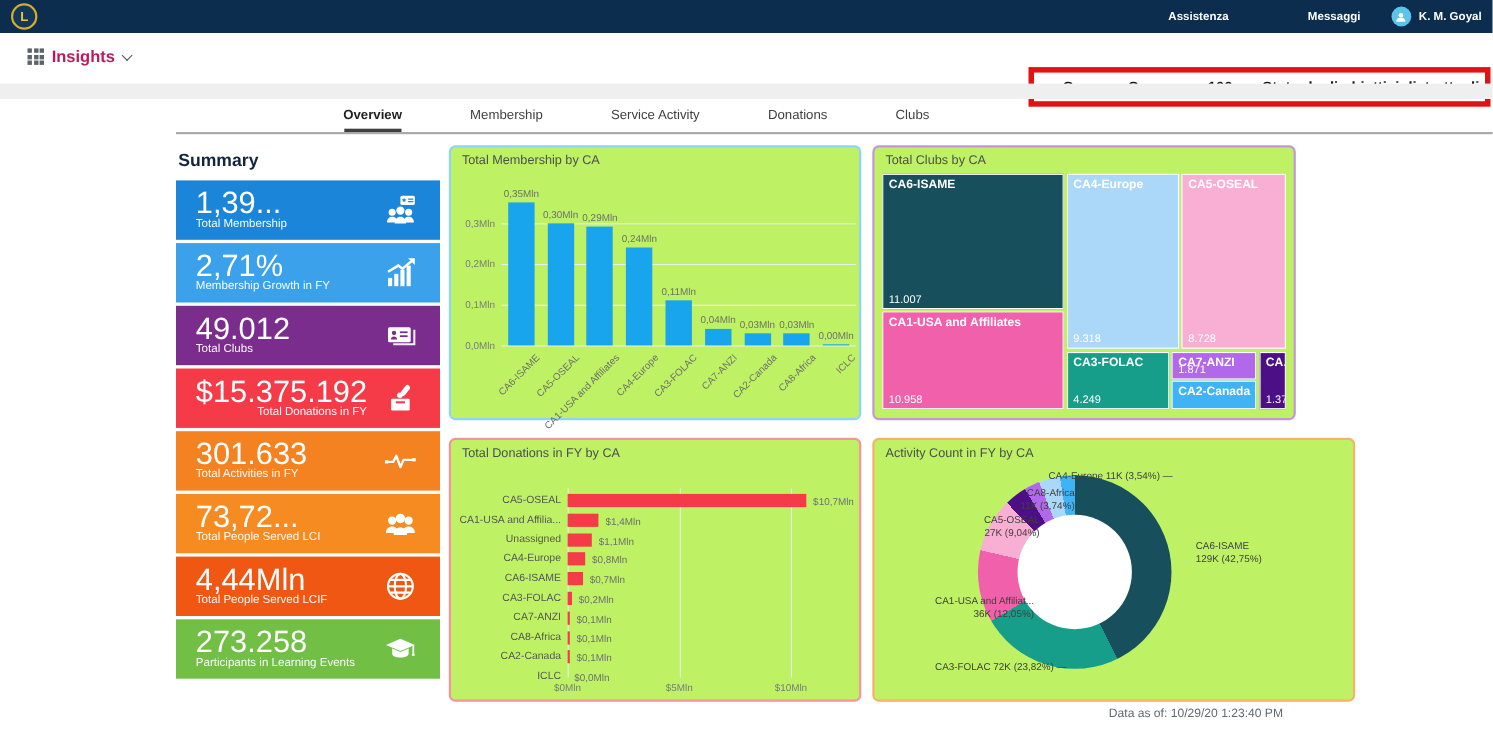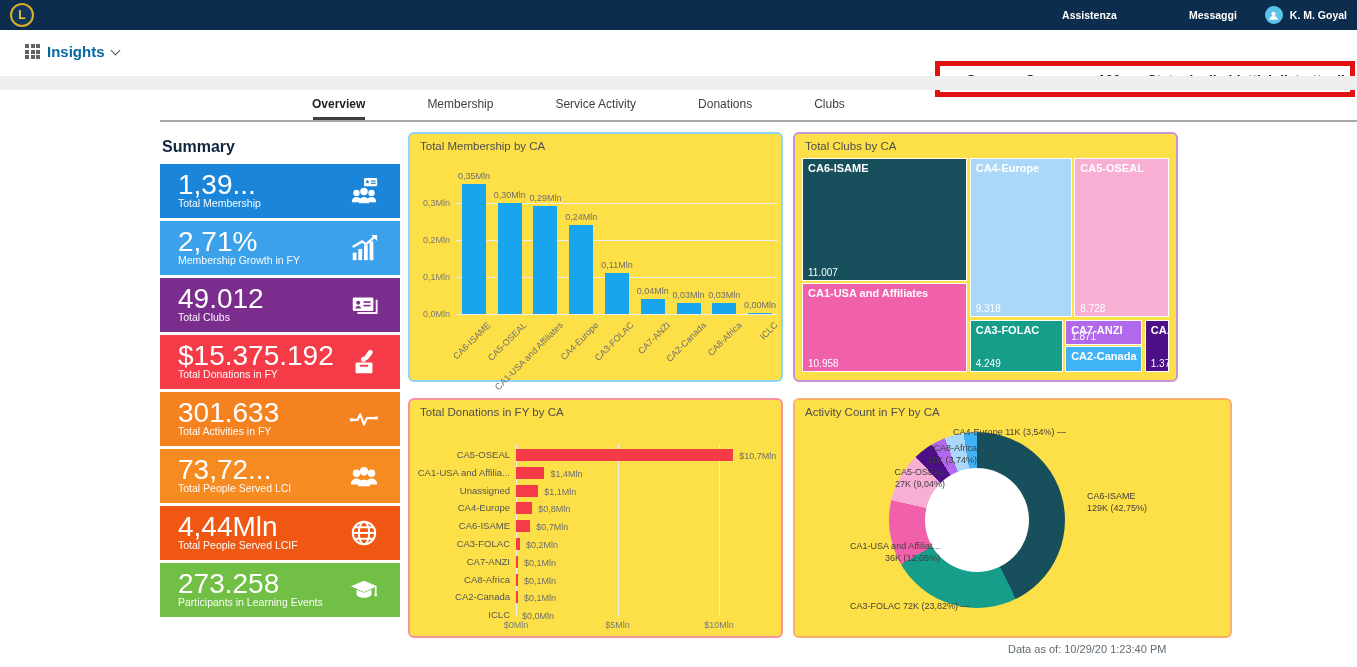--- a/index.html
+++ b/index.html
@@ -15,21 +15,21 @@
   .tl-1 { margin-right:72px; }
   .tl-2 { margin-right:28px; }
   .avatar { width:18px; height:18px; border-radius:50%; background:#5bc4ea; display:flex; align-items:center; justify-content:center; margin-right:7px; cursor:pointer; }
   .user-name { margin-right:10px; cursor:pointer; }
 
   
   .menubar { position:absolute; top:30px; left:0; right:0; height:46px; background:#fff; }
   .insights { position:absolute; left:25px; top:13px; display:flex; align-items:center; gap:7px; cursor:pointer; }
   .grid-icon { width:15px; height:15px; display:grid; grid-template-columns:repeat(3,1fr); grid-template-rows:repeat(3,1fr); gap:1.5px; }
   .grid-icon span { background:#5f6368; }
-  .insights-label { font-size:15px; font-weight:bold; color:#0369a1; }
+  .insights-label { font-size:15px; font-weight:bold; color:#be185d; }
   .chev { width:7px; height:7px; border-right:1.6px solid #555; border-bottom:1.6px solid #555; transform:rotate(45deg); margin-top:-3px; }
 
   .rednav { position:absolute; top:31px; left:935px; right:2px; height:36px; border:5px solid #e31212; background:#fff;
             display:flex; align-items:center; gap:27px; padding-left:26px; }
   .rednav span { font-size:13.5px; font-weight:bold; color:#141414; white-space:nowrap; cursor:pointer; }
 
   .graystrip { position:absolute; top:76px; left:0; right:0; height:14px; background:#efefef; }
 
   .tabsrow { position:absolute; top:97px; left:312px; display:flex; gap:62px; }
   .tab { font-size:12px; color:#3f3f3f; cursor:pointer; position:relative; white-space:nowrap; }
@@ -40,21 +40,21 @@
   
   .summary { position:absolute; left:160px; top:138px; width:240px; }
   .summary-title { font-size:16px; font-weight:bold; color:#10253f; margin:0 0 8px 2px; }
   .sum-card { height:54px; margin-bottom:3px; display:flex; align-items:center; padding:0 20px 0 18px; color:#fff; cursor:pointer; }
   .sum-value { font-size:28px; line-height:23px; }
   .sum-label { font-size:10.5px; opacity:.96; margin-top:1px; }
   .sum-icon { margin-left:auto; width:32px; height:32px; display:flex; align-items:center; justify-content:center; }
   .sum-icon svg { width:30px; height:30px; }
 
   
-  .chart-card { position:absolute; background:#fde047; border:2px solid #ccc; border-radius:6px;padding-left:13px; }
+  .chart-card { position:absolute; background:#bef264; border:2px solid #ccc; border-radius:6px;padding-left:13px; }
   #card-membership { left:408px; top:132px; width:375px; height:250px; }
   #card-clubs      { left:793px; top:132px; width:385px; height:250px; }
   #card-donations  { left:408px; top:398px; width:375px; height:240px; }
   #card-activity   { left:793px; top:398px; width:439px; height:240px; }
   .chart-title { position:absolute; left:10px; top:6px; font-size:11.5px; color:#4e4e4e; white-space:nowrap; }
 
   
   .plot { position:absolute; left:46px; top:50px; width:322px; height:130px; }
   .gridline-h { position:absolute; left:0; right:0; height:1px; background:#ececec; }
   .ytick { position:absolute; left:-46px; width:40px; text-align:right; font-size:9px; color:#7a7a7a; }
@@ -189,21 +189,21 @@
           <path d="M28.5 10.5v13H9v2h21.5v-15z" opacity=".92"></path>
           <rect x="4" y="8" width="22" height="14.5" rx="1.5"></rect>
           <circle fill="#7b2d8e" cx="9.8" cy="13.6" r="2.1"></circle>
           <path fill="#7b2d8e" d="M6.8 19.8c0-1.7 1.3-2.8 3-2.8s3 1.1 3 2.8z"></path>
           <rect fill="#7b2d8e" x="15.5" y="12" width="7.5" height="1.7"></rect>
           <rect fill="#7b2d8e" x="15.5" y="15.8" width="7.5" height="1.7"></rect>
         </svg>
     </span>
   </div>
 
-  <div class="sum-card" style="background: rgb(244, 59, 71);">
+  <div class="sum-card" style="background: rgb(244, 59, 71); text-align: right;">
     <div>
         <div class="sum-value">$15.375.192</div>
          <div class="sum-label">Total Donations in FY</div>
       </div>
     <span class="sum-icon">
       <svg viewBox="0 0 32 32" fill="#fff">
           <rect x="18.2" y="2.5" width="5" height="12" rx="2.4" transform="rotate(38 20.7 8.5)"></rect>
           <circle cx="15.5" cy="13.2" r="2.7"></circle>
           <rect x="7" y="16.5" width="18" height="11.5" rx="1.2"></rect>
           <rect fill="#f43b47" x="11.5" y="19" width="9" height="2"></rect>

